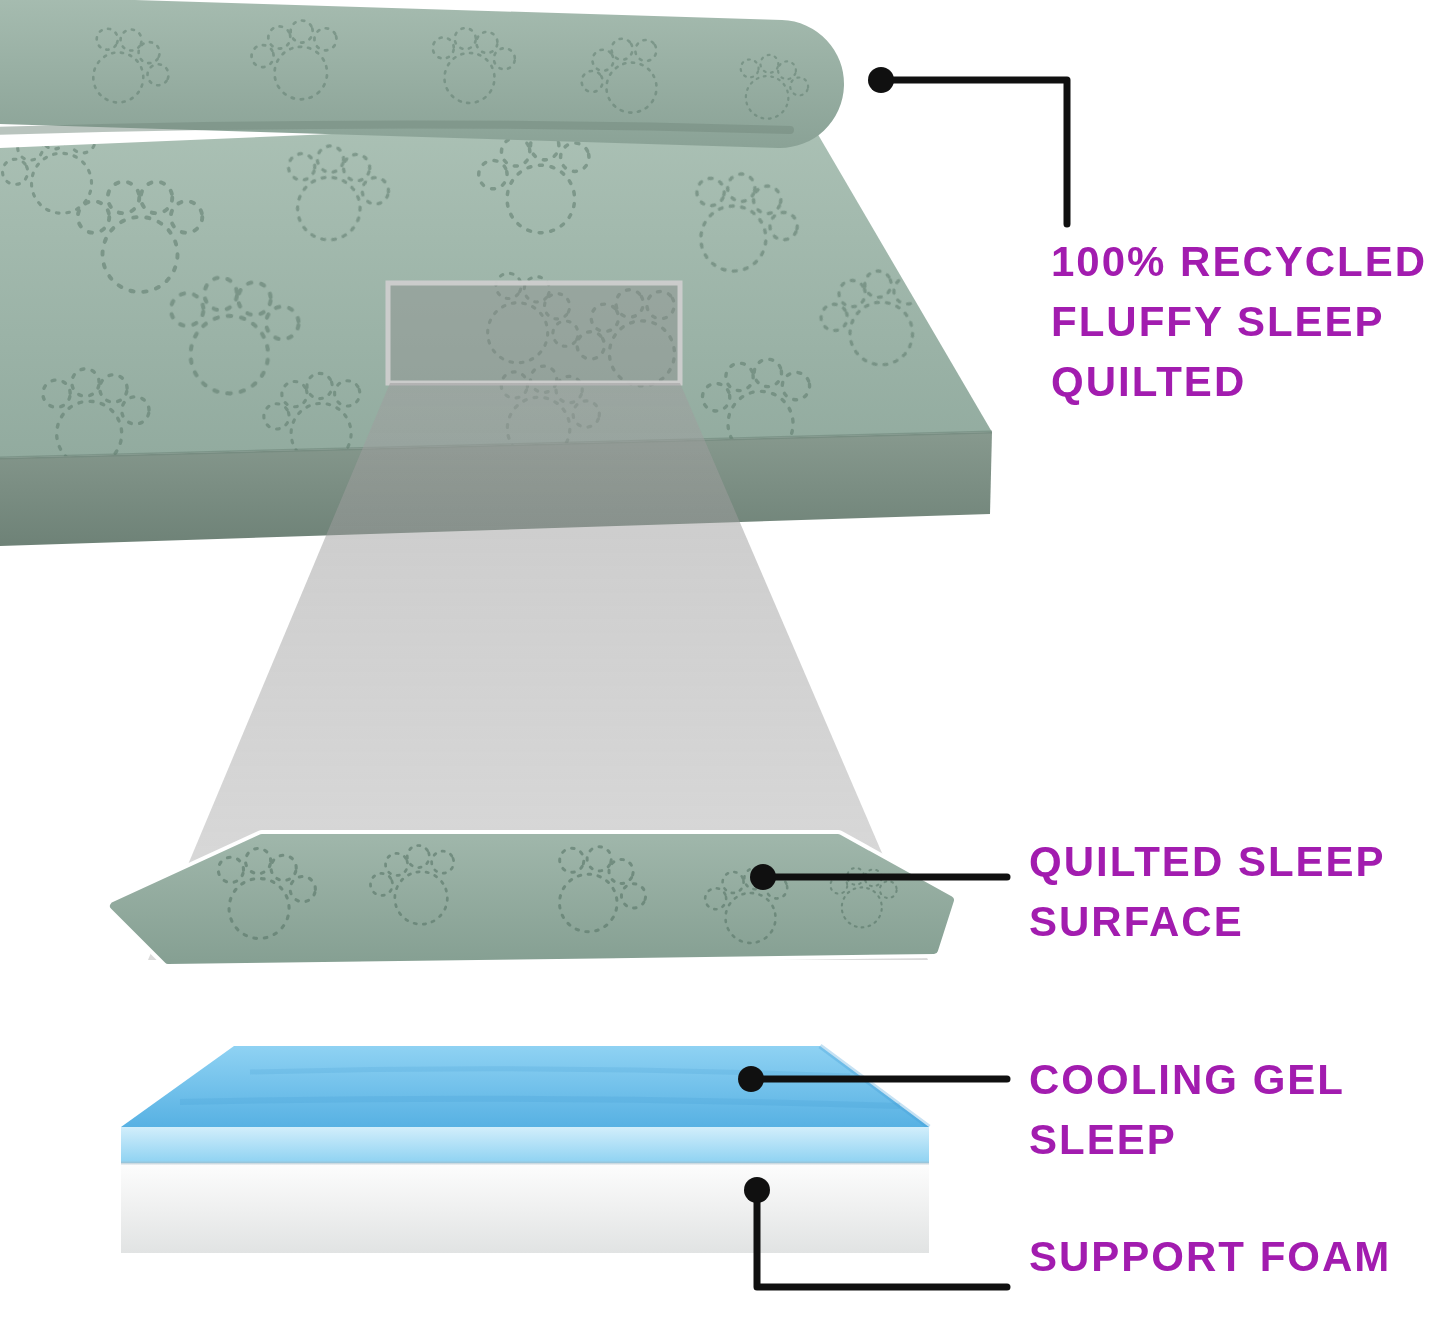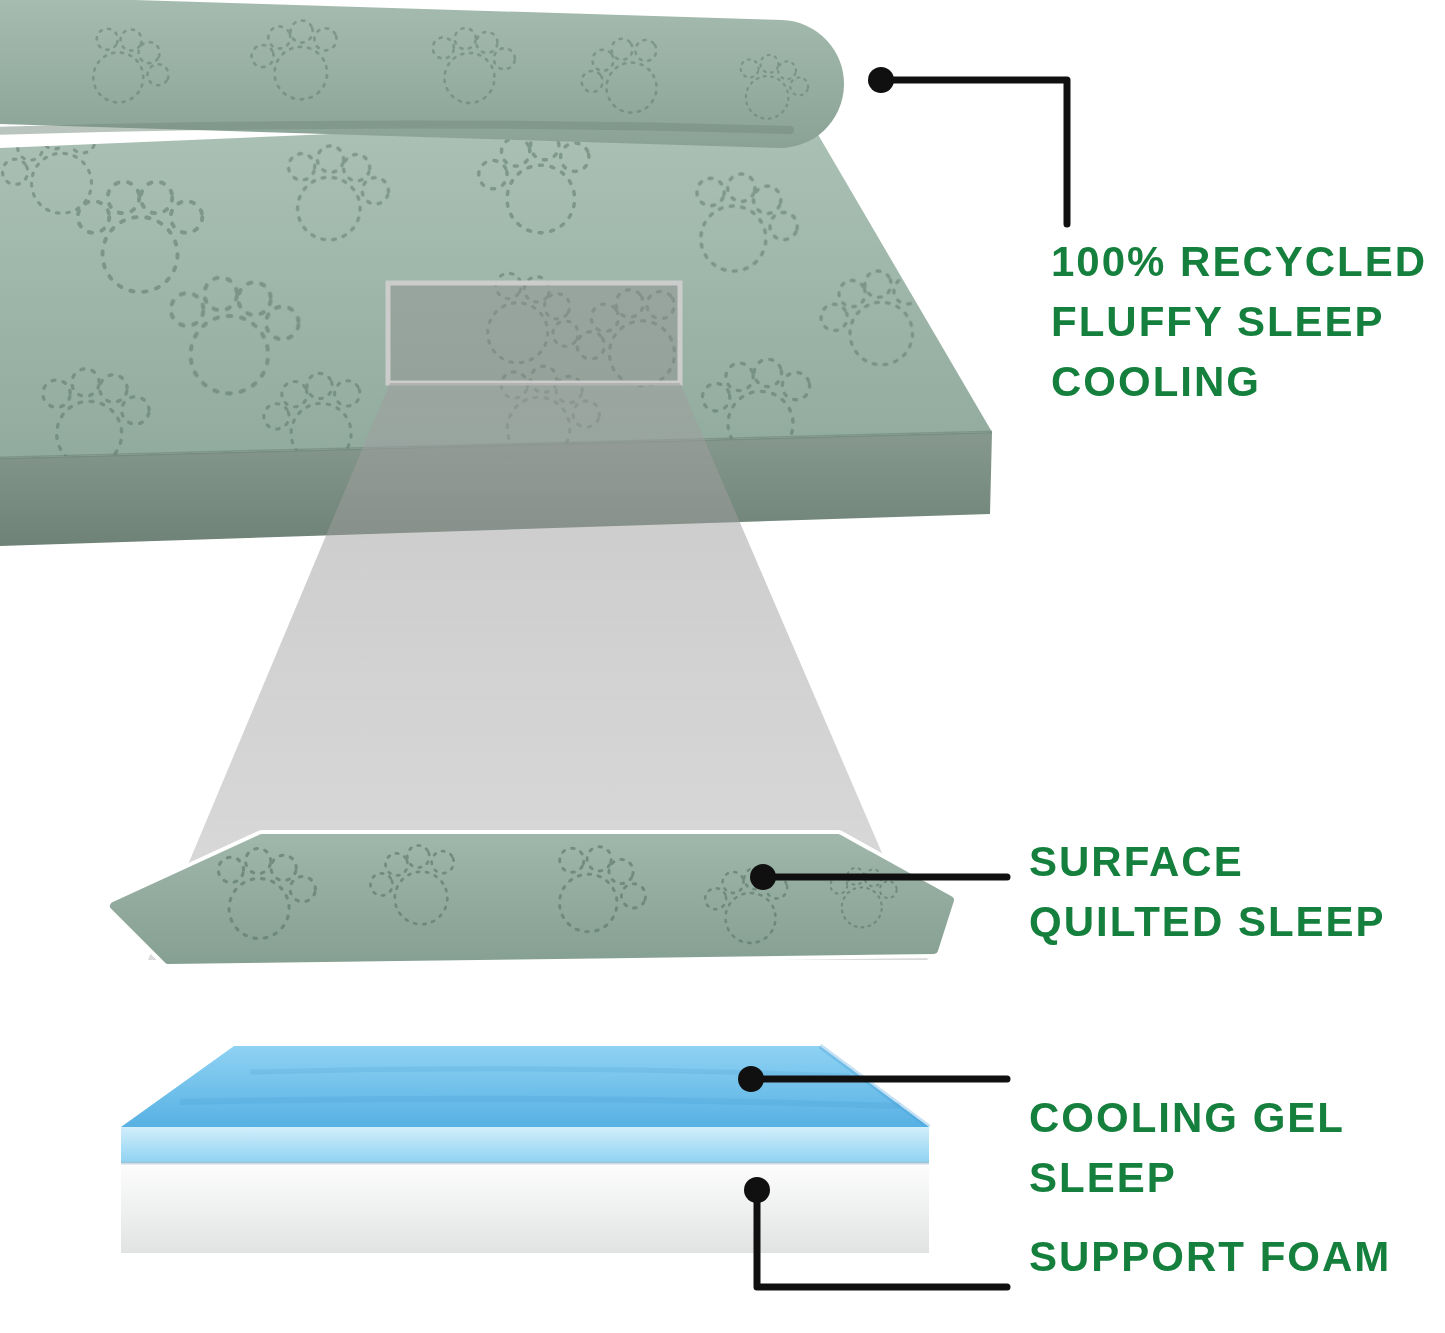--- a/index.html
+++ b/index.html
@@ -1,23 +1,23 @@
 <!DOCTYPE html>
 <html><head>
 <meta charset="utf-8">
 <style>
   html,body{margin:0;padding:0;background:#ffffff;}
   #stage{position:relative;width:1445px;height:1333px;background:#ffffff;overflow:hidden;
          font-family:"Liberation Sans",sans-serif;}
   #stage svg{position:absolute;left:0;top:0;display:block;}
-  .callout-label{position:absolute;color:#15803d;font-weight:700;font-size:42px;
+  .callout-label{position:absolute;color:#a21caf;font-weight:700;font-size:42px;
                  line-height:60px;letter-spacing:2px;white-space:nowrap;}
   #label-bolsters{left:1051px;top:232px;}
   #label-quilted{left:1029px;top:832px;}
-  #label-cooling{left:1029px;top:1088px;}
+  #label-cooling{left:1029px;top:1050px;}
   #label-support{left:1029px;top:1227px;}
 </style>
 </head>
 <body>
 
 <div id="stage">
 
 <svg width="1445" height="1333" viewBox="0 0 1445 1333">
   <defs>
     <linearGradient id="surfaceGrad" x1="0" y1="0" x2="0" y2="1">
@@ -137,26 +137,26 @@
     <circle cx="881" cy="80" r="13"></circle>
     <circle cx="763" cy="877" r="13"></circle>
     <circle cx="751" cy="1079" r="13"></circle>
     <circle cx="757" cy="1190" r="13"></circle>
   </g>
 </svg>
 
   <div class="callout-label" id="label-bolsters">
     <div>100% RECYCLED</div>
     <div>FLUFFY SLEEP</div>
-    <div>COOLING</div>
+    <div>QUILTED</div>
   </div>
 
   <div class="callout-label" id="label-quilted">
+    <div>QUILTED SLEEP</div>
     <div>SURFACE</div>
-    <div>QUILTED SLEEP</div>
   </div>
 
   <div class="callout-label" id="label-cooling">
     <div>COOLING GEL</div>
     <div>SLEEP</div>
   </div>
 
   <div class="callout-label" id="label-support">
     <div>SUPPORT FOAM</div>
   </div>

